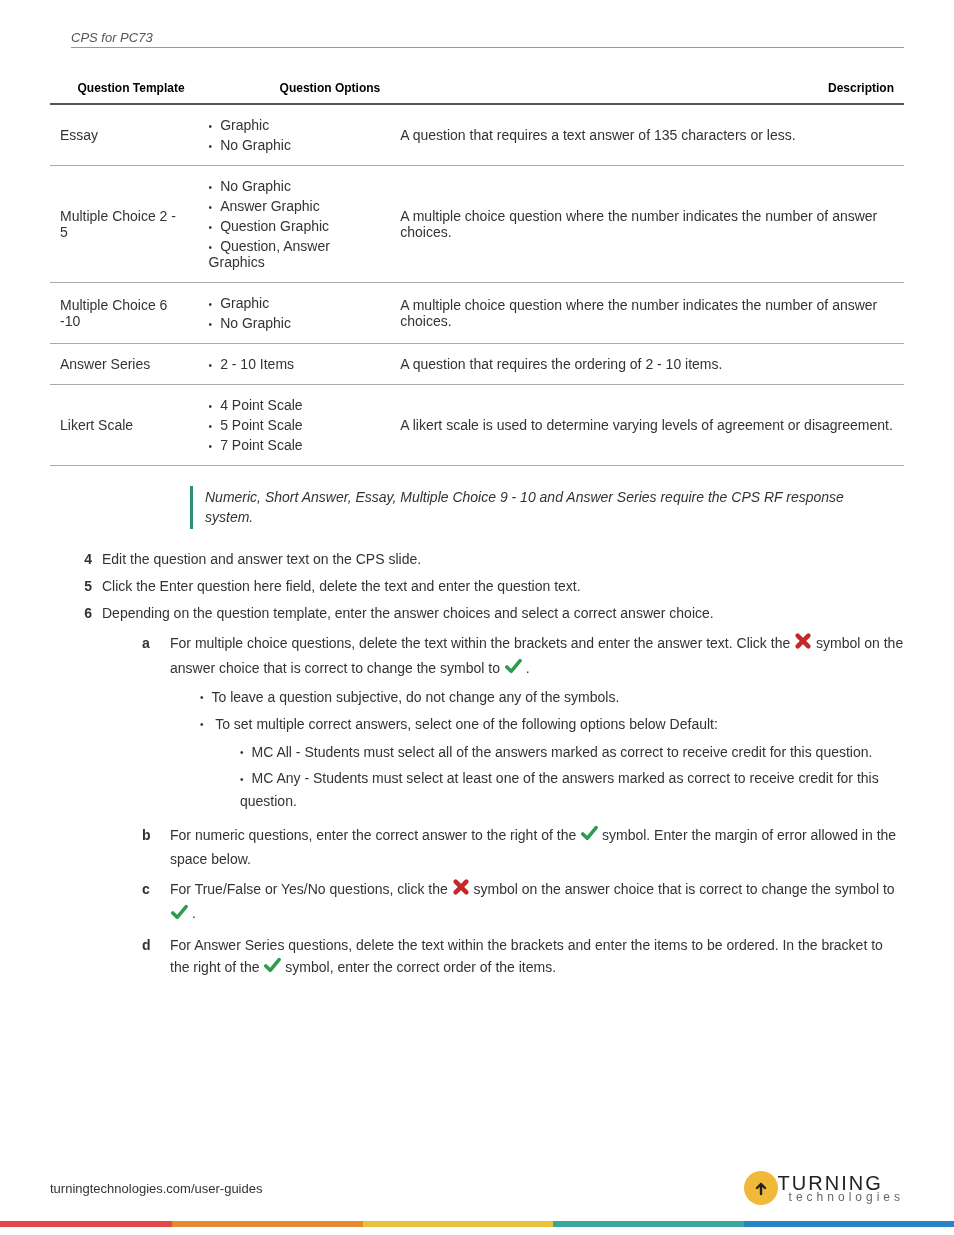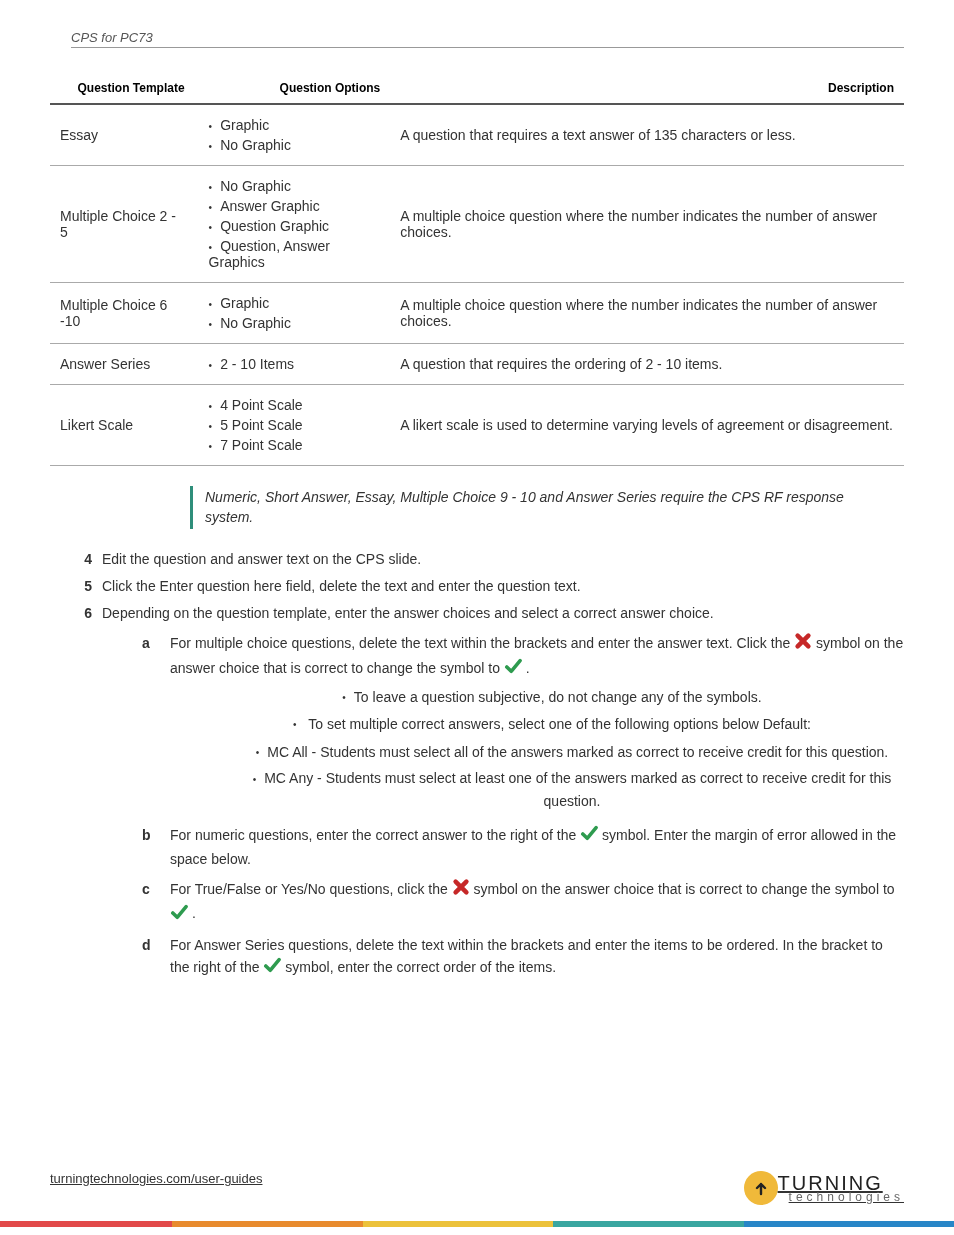--- a/index.html
+++ b/index.html
@@ -16,29 +16,29 @@
   .note-label { color: #2e8e7a; font-weight: bold; font-size: 13px; letter-spacing: .5px; }
   .note-text { font-size: 14px; color: #333; line-height: 1.4; font-style: italic; }
   ol.steps { list-style: none; padding-left: 20px; }
   ol.steps > li { display: flex; margin: 6px 0; line-height: 1.5; }
   ol.steps > li > .num { font-weight: bold; width: 22px; flex-shrink: 0; text-align: right; margin-right: 10px; }
   ol.steps > li > .body { flex: 1; }
   ol.substeps { list-style: none; padding-left: 40px; margin-top: 8px; }
   ol.substeps > li { display: flex; margin: 8px 0; line-height: 1.6; }
   ol.substeps > li > .num { font-weight: bold; width: 18px; flex-shrink: 0; margin-right: 10px; }
   ol.substeps > li > .body { flex: 1; }
-  ul.inner { list-style: none; padding-left: 30px; margin-top: 4px; text-align: center; }
+  ul.inner { list-style: none; padding-left: 30px; margin-top: 4px; }
   ul.inner > li::before { content: "•"; font-size: 10px; margin-right: 8px; vertical-align: middle; }
   ul.inner > li { padding: 2px 0; }
   ul.inner2 { list-style: none; padding-left: 40px; margin-top: 4px; }
   ul.inner2 > li::before { content: "•"; font-size: 10px; margin-right: 8px; vertical-align: middle; }
   ul.inner2 > li { padding: 2px 0; }
   b { font-weight: normal; }
   .icon { display: inline-block; vertical-align: middle; }
-  .footer { position: absolute; bottom: 30px; left: 50px; right: 50px; display: flex; justify-content: space-between; align-items: flex-start; text-decoration: underline; }
+  .footer { position: absolute; bottom: 30px; left: 50px; right: 50px; display: flex; justify-content: space-between; align-items: center; }
   .footer-url { font-size: 13px; color: #333; }
   .logo { display: flex; align-items: center; gap: 0; }
   .logo-circle { width: 34px; height: 34px; border-radius: 50%; background: #f0b93a; display:flex; align-items:center; justify-content:center; }
   .logo-text { line-height: 0.9; }
   .logo-main { font-size: 20px; letter-spacing: 2px; color: #222; font-family: "Arial Narrow", Arial, sans-serif; }
   .logo-sub { font-size: 12px; letter-spacing: 4px; color: #666; padding-left: 11px; }
   .color-bar { position: absolute; bottom: 8px; left: 0; right: 0; height: 6px; background: linear-gradient(90deg,#e24a4a 0 18%,#e88b2e 18% 38%,#ecc23b 38% 58%,#3aa6a0 58% 78%,#2886c7 78% 100%); }
 </style>
 </head>
 <body>

